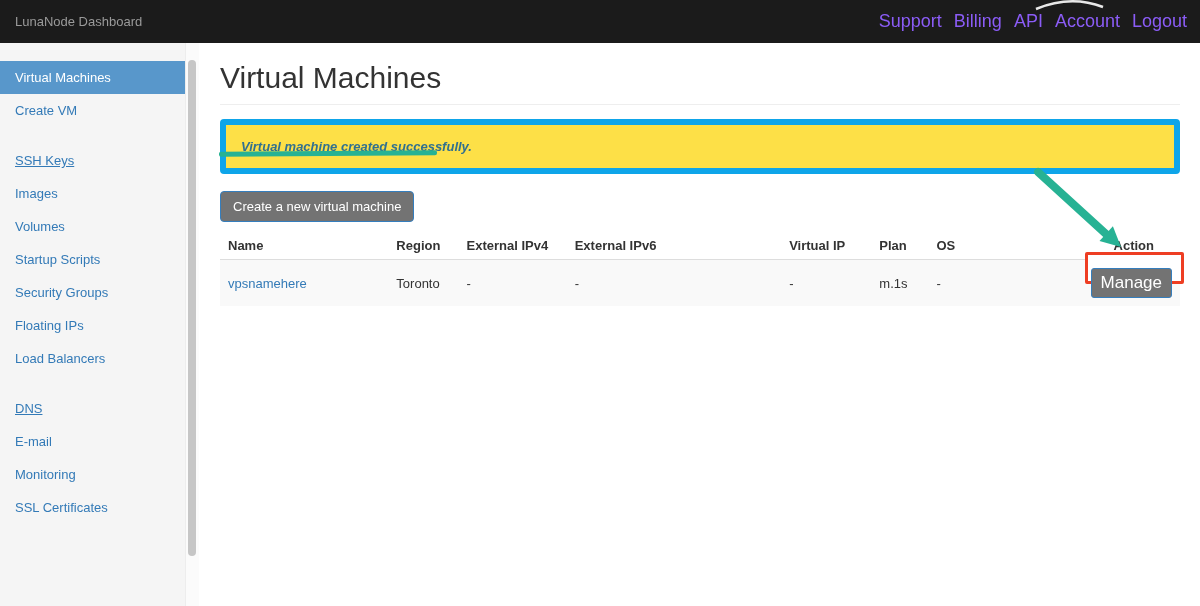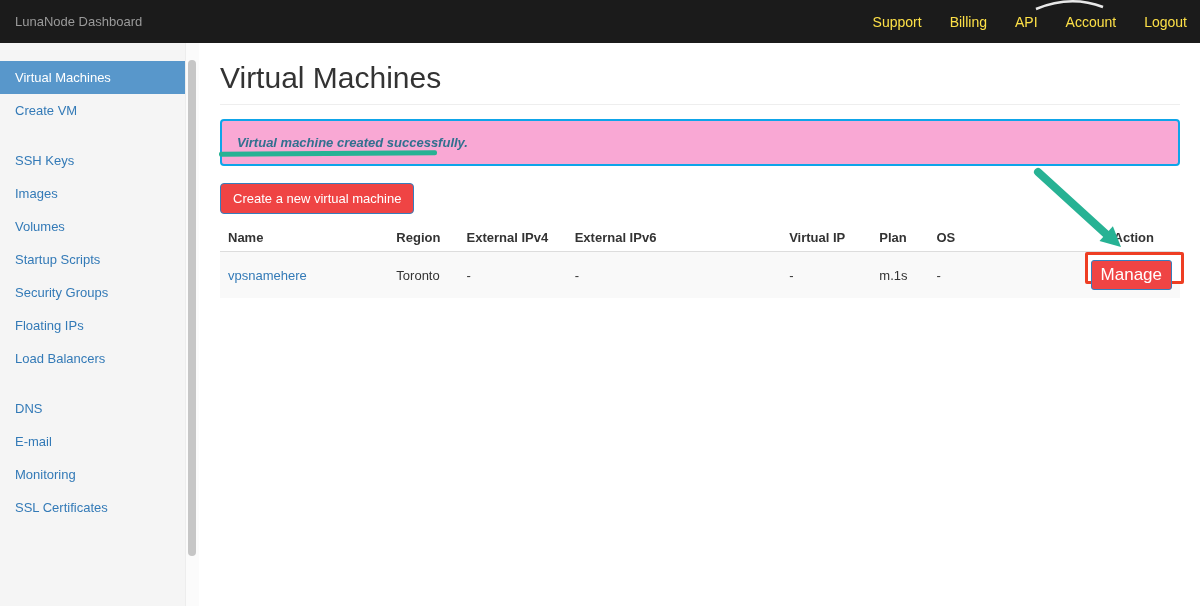--- a/index.html
+++ b/index.html
@@ -13,64 +13,64 @@
 
   
   .topbar {
     height:43px; background:#1b1b1b;
     display:flex; align-items:center; justify-content:space-between;
     padding:0 13px 0 15px;
   }
   .brand { color:#9a9a9a; font-size:13px; cursor:pointer; }
   .topnav { display:flex; align-items:center; }
   .topnav a {
-    color:#fde047; font-size:14px; margin-left:28px;
+    color:#8b5cf6; font-size:18px; margin-left:12px;
     text-decoration:none; cursor:pointer;
   }
 
   
   .page-body { display:flex; height:563px; }
 
   
   .sidebar {
     width:199px; flex-shrink:0; background:#f5f5f5;
     position:relative; height:100%;
   }
   .side-nav { padding-top:18px; }
   .side-item {
     display:block; padding:8px 15px; font-size:13px; line-height:17px;
     color:#337ab7; text-decoration:none; cursor:pointer;
   }
   .side-item.active { background:#5897cb; color:#ffffff; }
-  .side-item.gap { margin-top:17px; }
+  .side-item.gap { margin-top:17px;text-decoration:underline; }
   .sb-track {
     position:absolute; top:0; right:0; width:14px; height:100%;
     background:#fbfbfb; border-left:1px solid #ededed;
   }
   .sb-thumb {
     position:absolute; top:17px; right:3px; width:8px; height:496px;
     background:#c6c6c6; border-radius:4px; cursor:pointer;
   }
 
   
   .content { flex:1; padding:18px 20px 0 21px; }
   .page-title {
     margin:0 0 10px 0; font-size:30px; line-height:33px;
     font-weight:500; color:#333333;
   }
   .title-rule { border:none; border-top:1px solid #eeeeee; margin:0 0 14px 0; }
 
   .alert-info {
-    background:#f9a8d4; border:2px solid #0ea5e9; border-radius:4px;
+    background:#fde047; border:6px solid #0ea5e9; border-radius:4px;
     color:#31708f; font-size:13px; font-style:italic; font-weight:bold;
     padding:14px 15px; margin-bottom:17px;
   }
 
   .btn {
-    display:inline-block; background:#ef4444; border:1px solid #357ebd;
+    display:inline-block; background:#737373; border:1px solid #357ebd;
     color:#ffffff; border-radius:4px; cursor:pointer;
     font-family:"Liberation Sans", sans-serif;
   }
   .btn-create { font-size:13px; padding:7px 12px; margin-bottom:10px; }
   .btn-manage {
     font-size:17px; padding:4px 9px; border-radius:3px;
     position:relative; z-index:6;
   }
 
   

